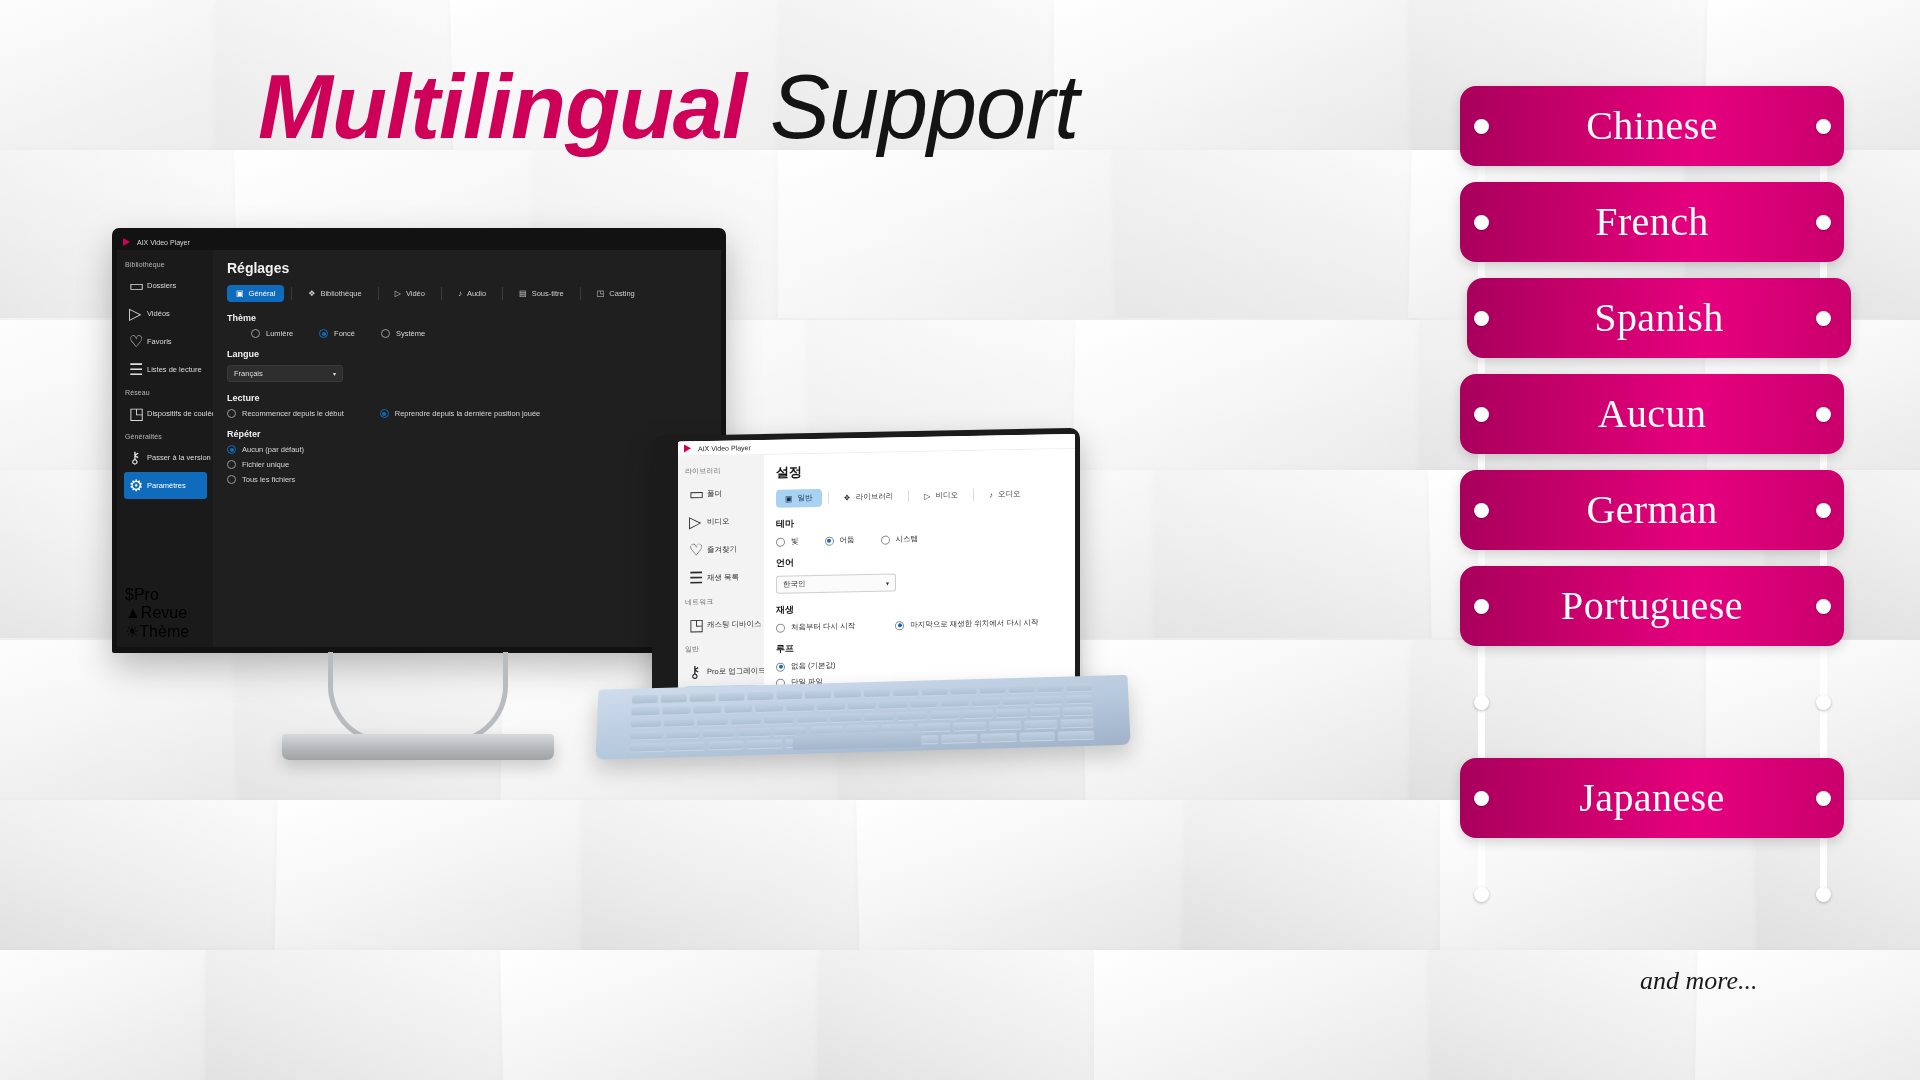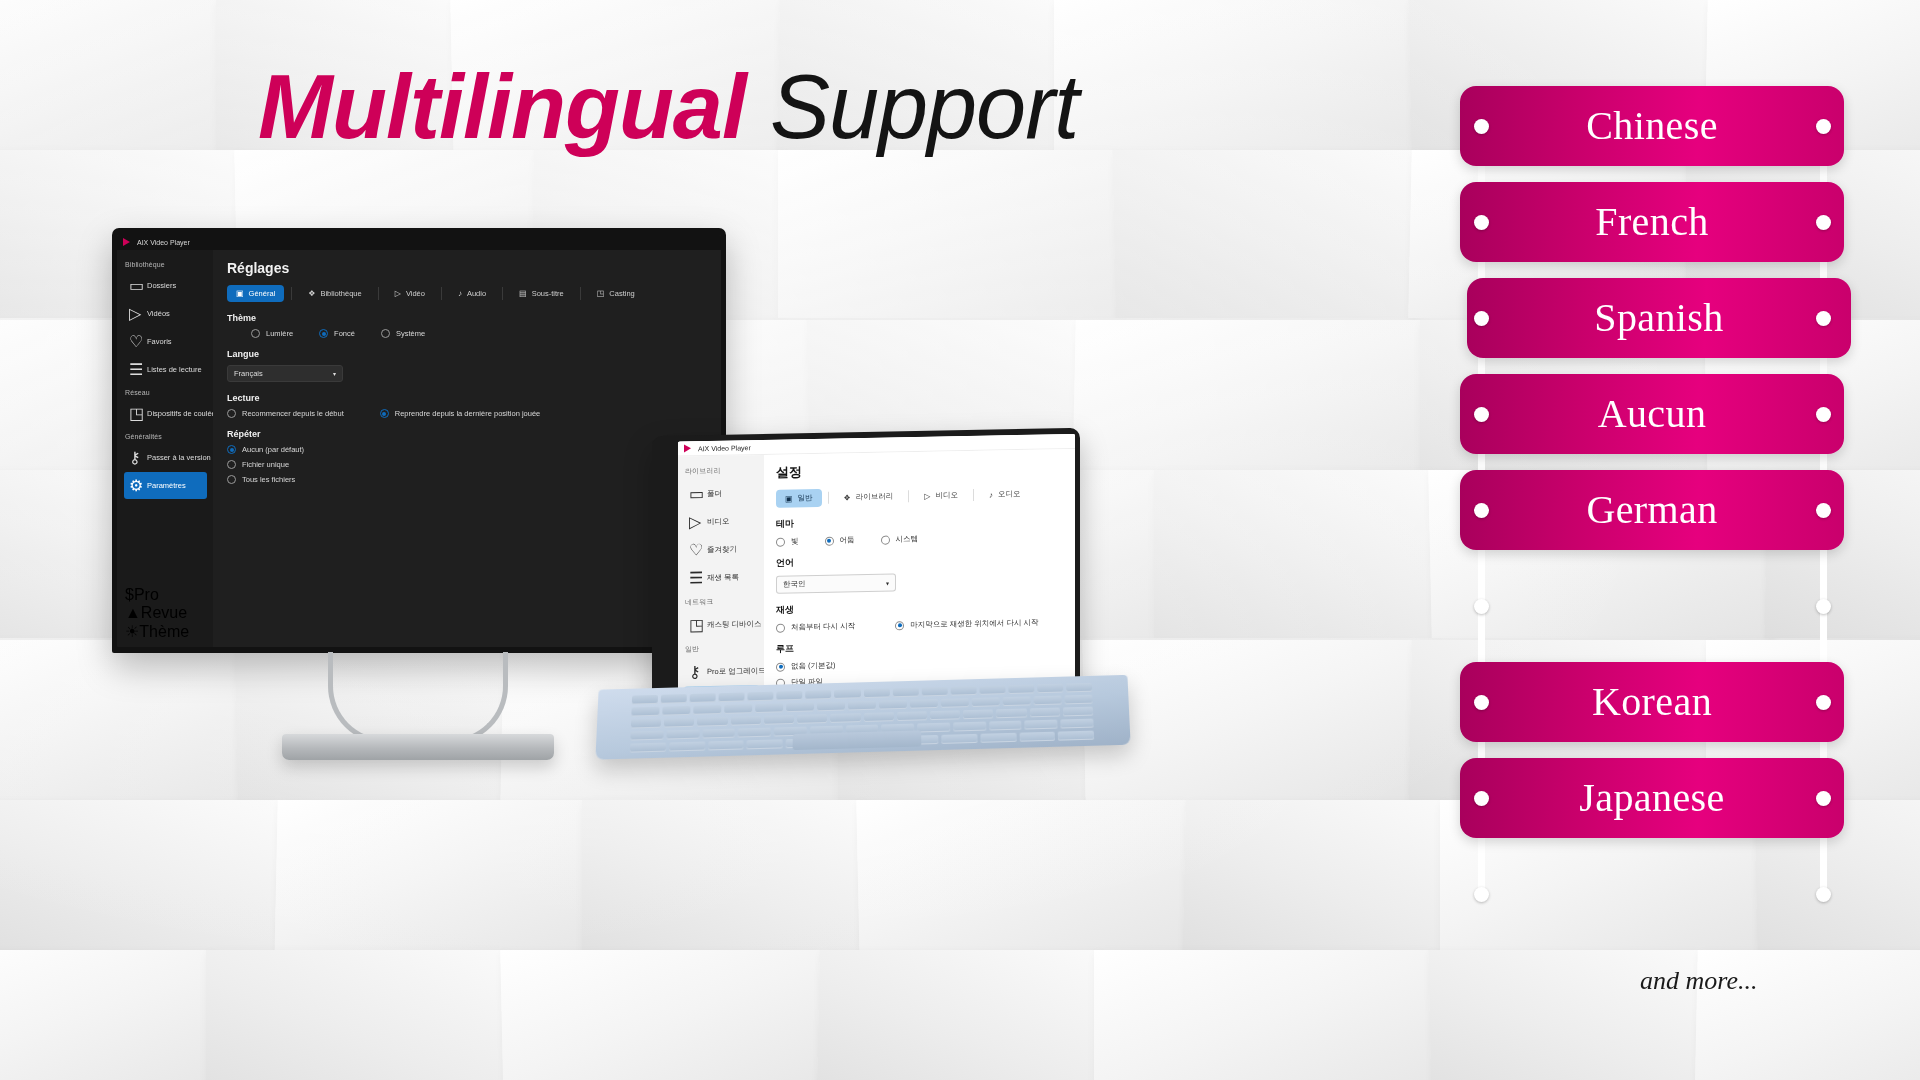--- a/index.html
+++ b/index.html
@@ -662,25 +662,25 @@
       <div class="pill" style="top: 288px;">
         <span class="lang">Aucun</span>
       </div>
       <div class="knob" style="top: 321px; left: 14px;"></div>
       <div class="knob" style="top: 321px; left: 356px;"></div>
       <div class="pill" style="top: 384px;">
         <span class="lang">German</span>
       </div>
       <div class="knob" style="top: 417px; left: 14px;"></div>
       <div class="knob" style="top: 417px; left: 356px;"></div>
+      <div class="pill" style="top: 480px;">
+        <span class="lang">Portuguese</span>
+      </div>
       <div class="knob" style="top: 513px; left: 14px;"></div>
       <div class="knob" style="top: 513px; left: 356px;"></div>
-      <div class="pill" style="top: 576px;">
-        <span class="lang">Korean</span>
-      </div>
       <div class="knob" style="top: 609px; left: 14px;"></div>
       <div class="knob" style="top: 609px; left: 356px;"></div>
       <div class="pill" style="top: 672px;">
         <span class="lang">Japanese</span>
       </div>
       <div class="knob" style="top: 705px; left: 14px;"></div>
       <div class="knob" style="top: 705px; left: 356px;"></div>
       <div class="knob" style="top: 801px; left: 14px;"></div>
       <div class="knob" style="top: 801px; left: 356px;"></div>
     </div>

